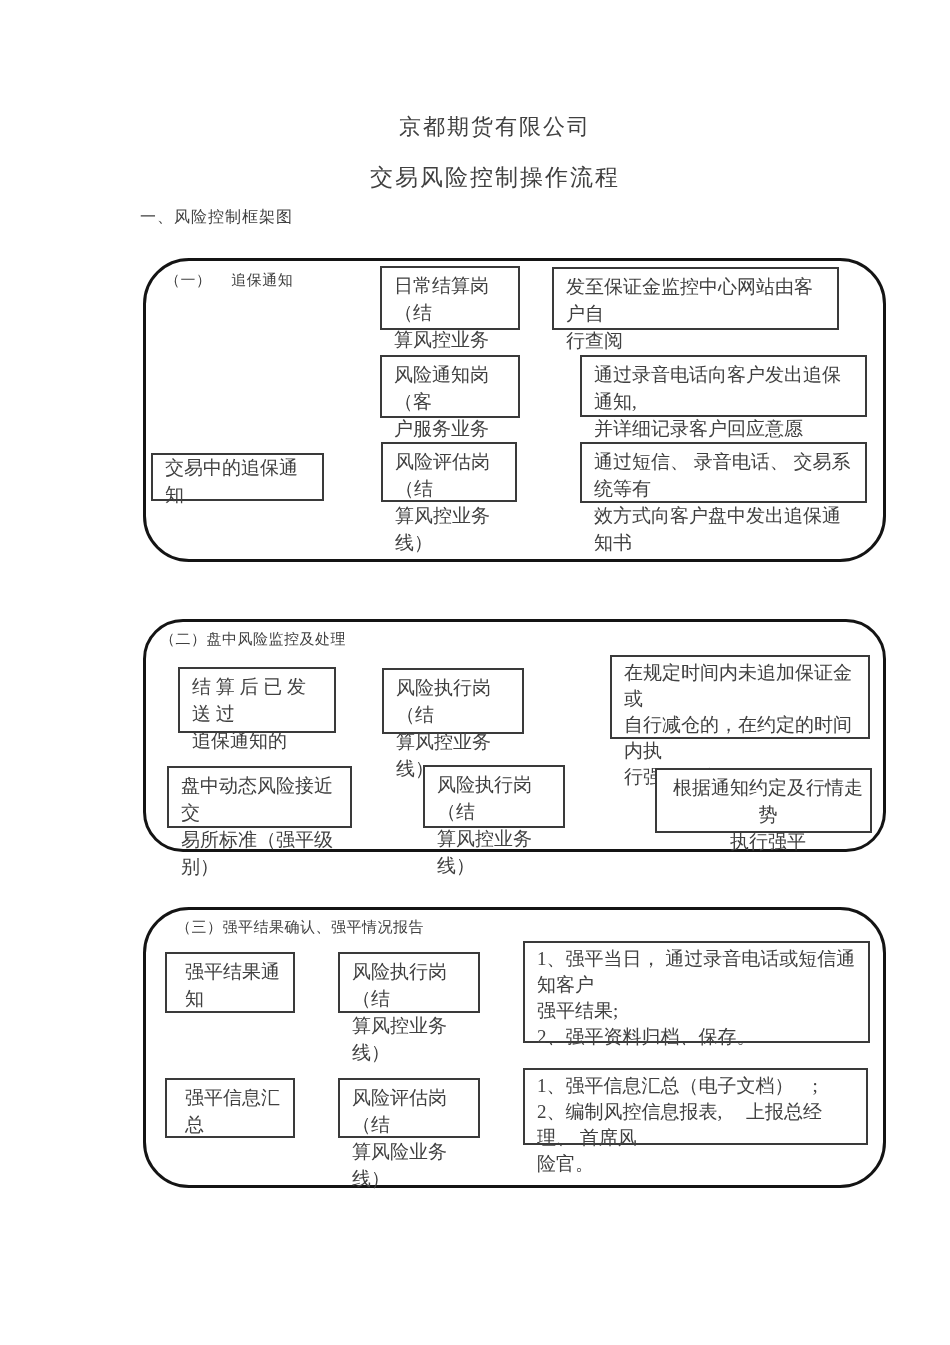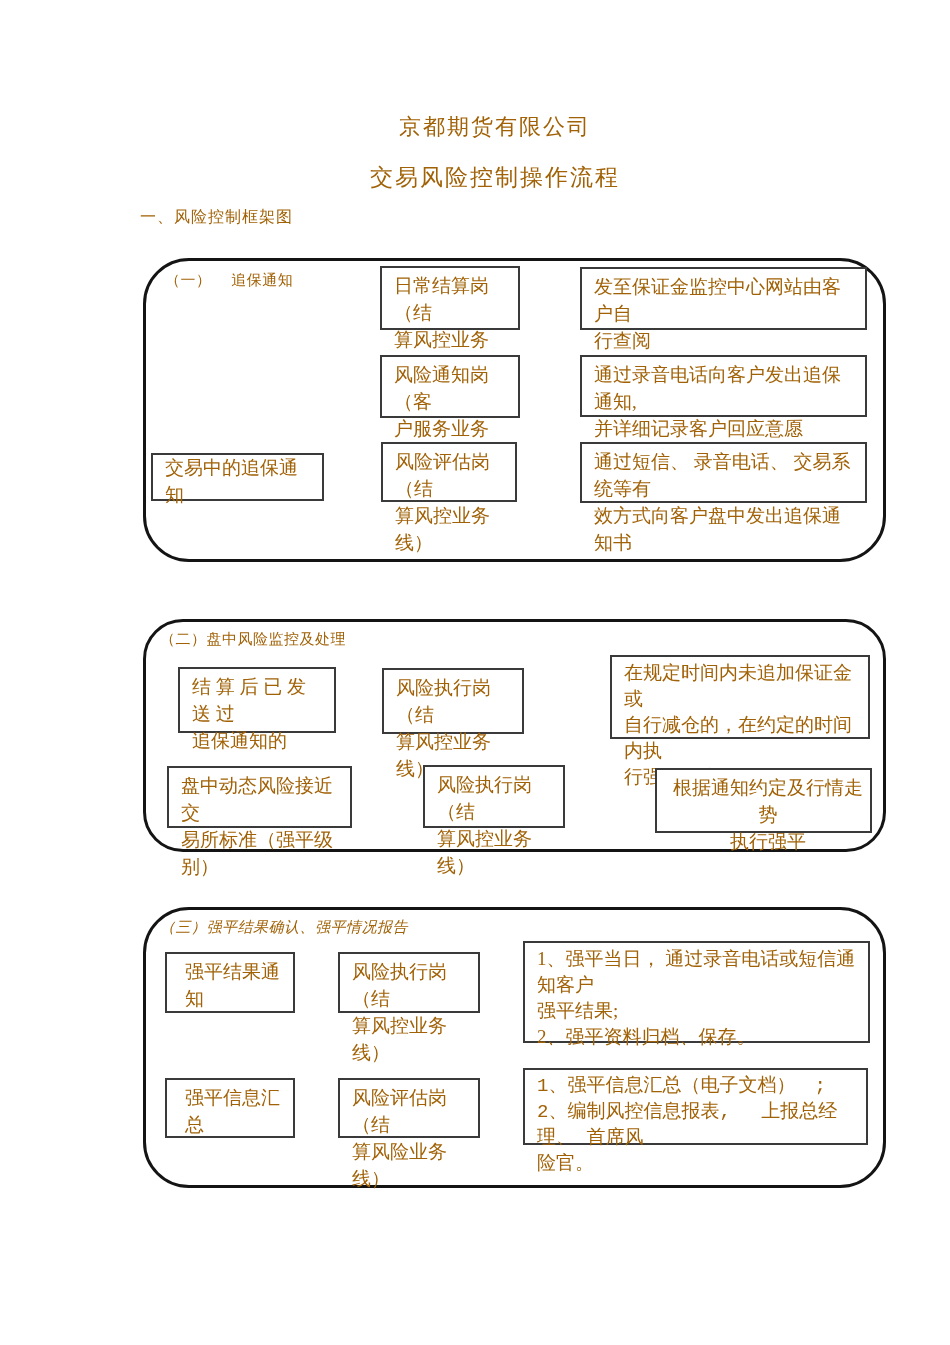--- a/index.html
+++ b/index.html
@@ -2,21 +2,21 @@
 <html><head>
 <meta charset="utf-8">
 <style>
   html,body{margin:0;padding:0;background:#e8e8e8;}
   .page{
     position:relative;
     width:950px;height:1345px;
     background:#ffffff;
     overflow:hidden;
     font-family:"Liberation Serif","DejaVu Serif",serif;
-    color:#a16207;
+    color:#404040;
     margin:0 auto;
   }
   .doc-title{
     position:absolute;left:20px;top:112px;width:950px;
     text-align:center;font-size:22px;letter-spacing:2px;font-weight:500;
   }
   .doc-subtitle{
     position:absolute;left:20px;top:162px;width:950px;
     text-align:center;font-size:23px;letter-spacing:2px;font-weight:500;
   }
@@ -81,27 +81,27 @@
   <div class="doc-title">京都期货有限公司</div>
   <div class="doc-subtitle">交易风险控制操作流程</div>
   <div class="sec-heading">一、风险控制框架图</div>
 
   <div class="panel" style="left:143px;top:258px;width:743px;height:304px;"></div>
   <div class="panel" style="left:143px;top:619px;width:743px;height:233px;border-radius:40px;"></div>
   <div class="panel" style="left:143px;top:907px;width:743px;height:281px;"></div>
 
   <div class="plabel" style="left:165px;top:271px;">（一）　 追保通知</div>
   <div class="plabel" style="left:160px;top:630px;">（二）盘中风险监控及处理</div>
-  <div class="plabel" style="left:160px;top:918px;font-style:italic;">（三）强平结果确认、强平情况报告</div>
+  <div class="plabel" style="left:176px;top:918px;">（三）强平结果确认、强平情况报告</div>
 
   <div class="fbox" style="left:380px;top:266px;width:140px;height:64px;">日常结算岗（结
 算风控业务线）</div>
   <div class="fbox" style="left:380px;top:355px;width:140px;height:63px;">风险通知岗（客
 户服务业务线）</div>
-  <div class="fbox" style="left:580px;top:267px;width:287px;height:63px;">发至保证金监控中心网站由客户自
+  <div class="fbox" style="left:552px;top:267px;width:287px;height:63px;">发至保证金监控中心网站由客户自
 行查阅</div>
   <div class="fbox" style="left:580px;top:355px;width:287px;height:62px;">通过录音电话向客户发出追保通知,
 并详细记录客户回应意愿</div>
   <div class="fbox vc" style="left:151px;top:453px;width:173px;height:48px;">交易中的追保通知</div>
   <div class="fbox" style="left:381px;top:442px;width:136px;height:60px;">风险评估岗（结
 算风控业务线）</div>
   <div class="fbox" style="left:580px;top:442px;width:287px;height:61px;">通过短信、 录音电话、 交易系统等有
 效方式向客户盘中发出追保通知书</div>
 
   <div class="fbox" style="left:178px;top:667px;width:158px;height:66px;">结 算 后 已 发 送 过
@@ -120,17 +120,17 @@
 
   <div class="fbox pl18" style="left:165px;top:952px;width:130px;height:61px;">强平结果通知</div>
   <div class="fbox" style="left:338px;top:952px;width:142px;height:61px;">风险执行岗（结
 算风控业务线）</div>
   <div class="fbox lh26" style="left:523px;top:941px;width:347px;height:102px;">1、强平当日， 通过录音电话或短信通知客户
 强平结果;
 2、强平资料归档、保存。</div>
   <div class="fbox pl18" style="left:165px;top:1078px;width:130px;height:60px;">强平信息汇总</div>
   <div class="fbox" style="left:338px;top:1078px;width:142px;height:60px;">风险评估岗（结
 算风险业务线）</div>
-  <div class="fbox lh26" style="left:523px;top:1068px;width:345px;height:77px;font-family:Liberation Mono, monospace;">1、强平信息汇总（电子文档）　;
+  <div class="fbox lh26" style="left:523px;top:1068px;width:345px;height:77px;">1、强平信息汇总（电子文档）　;
 2、编制风控信息报表,　 上报总经理、 首席风
 险官。</div>
 
 </div>
 
 </body></html>

